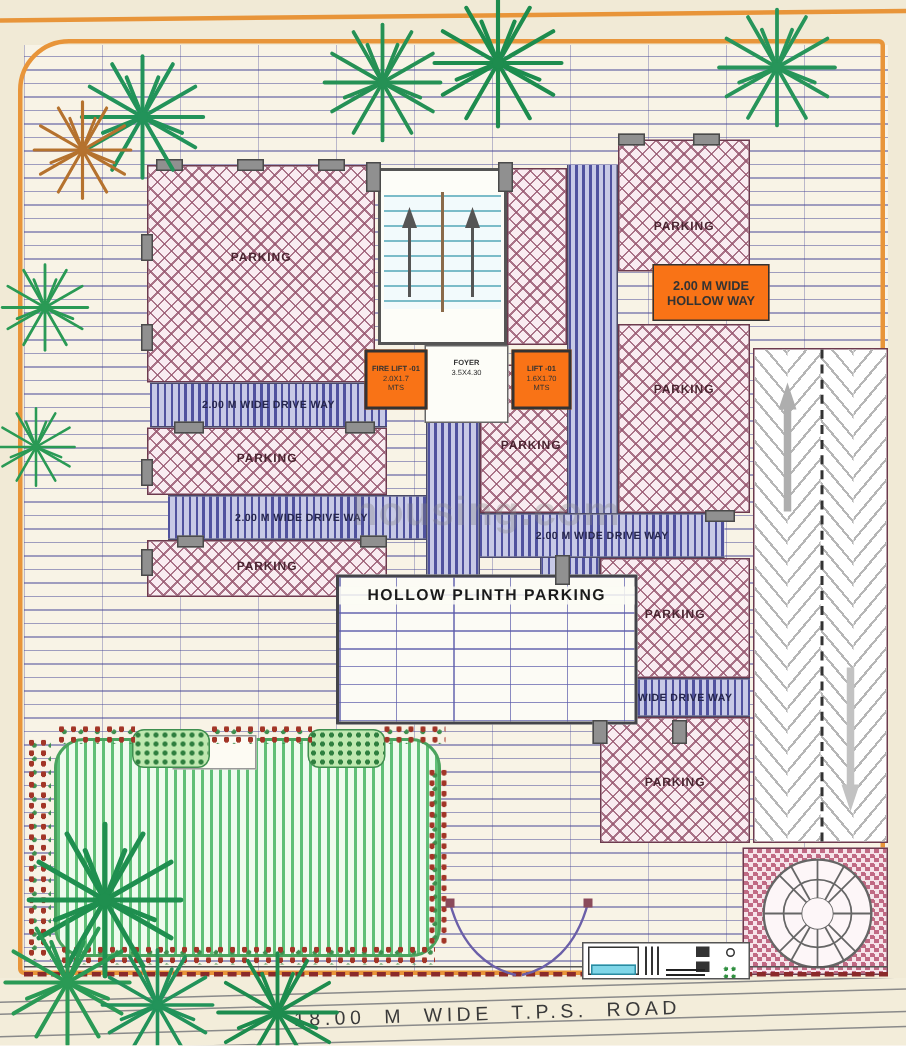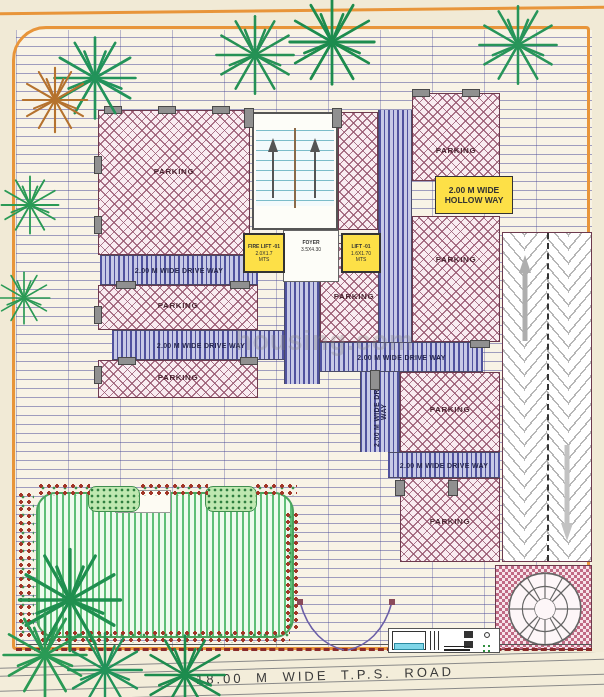--- a/index.html
+++ b/index.html
@@ -30,21 +30,21 @@
            background-size:8px 7px,11px 9px;}
   .bush{background-color:#bfe8b0;border:1.5px solid #3f8f4f;border-radius:8px;box-sizing:border-box;
     background-image:radial-gradient(circle 1.6px at 3px 3px,#2f7f3f 95%,transparent);background-size:6px 6px;}
   .stairs{background-color:#f2fafc;
     background-image:repeating-linear-gradient(180deg,#7bbcc9 0 1.5px,transparent 1.5px 10px);}
   .col{background:#909090;border:1px solid #4a4a4a;box-sizing:border-box;}
   .lbl{font-size:8px;font-weight:bold;color:#4a2430;letter-spacing:.6px;text-align:center;}
   .dwtext{font-size:7px;font-weight:bold;color:#26264e;letter-spacing:.3px;text-align:center;
           display:flex;align-items:center;justify-content:center;}
   .tiny{font-size:5px;color:#333;text-align:center;line-height:1.3;}
-  .whitebox{background:#fde047;border:1.5px solid #333;box-sizing:border-box;}
+  .whitebox{background:#f97316;border:1.5px solid #333;box-sizing:border-box;}
   .rampcol{position:absolute;top:0;height:100%;width:25%;}
   .herrA{background-image:repeating-linear-gradient(50deg,#b6b6b6 0 1.5px,transparent 1.5px 9px);}
   .herrB{background-image:repeating-linear-gradient(130deg,#b6b6b6 0 1.5px,transparent 1.5px 9px);}
 </style>
 </head>
 <body>
 
 <div id="canvas">
 
   <div class="abs basegrid" style="left:16px;top:30px;width:576px;height:620px;"></div>
@@ -114,20 +114,23 @@
     <div class="tiny" style="font-weight:bold;">FIRE LIFT -01</div>
     <div class="tiny">2.0X1.7</div>
     <div class="tiny">MTS</div>
   </div>
   <div class="abs whitebox" style="left:341px;top:233px;width:40px;height:40px;border-width:2.5px;padding-top:8px;">
     <div class="tiny" style="font-weight:bold;">LIFT -01</div>
     <div class="tiny">1.6X1.70</div>
     <div class="tiny">MTS</div>
   </div>
 
+  <div class="abs plinthgrid" style="left:224px;top:383px;width:201px;height:100px;">
+    <div style="margin-top:6px;text-align:center;font-size:10.5px;font-weight:bold;letter-spacing:1px;color:#1a1a1a;background:rgba(252,251,245,.85);">HOLLOW PLINTH  PARKING</div>
+  </div>
 
   <div class="abs" style="left:502px;top:232px;width:90px;height:330px;background:#fff;border:1.5px solid #6d3a4e;box-sizing:border-box;">
     <div class="rampcol herrA" style="left:0;"></div>
     <div class="rampcol herrB" style="left:25%;"></div>
     <div class="rampcol herrA" style="left:50%;"></div>
     <div class="rampcol herrB" style="left:75%;"></div>
     <div class="abs" style="left:50%;top:0;height:100%;border-left:2px dashed #333;"></div>
     <svg class="abs" style="left:14px;top:20px;" width="16" height="90" viewBox="0 0 16 90">
       <line x1="8" y1="88" x2="8" y2="16" stroke="#aeaeae" stroke-width="5"></line>
         <polygon points="8,2 2,20 14,20" fill="#aeaeae"></polygon>

